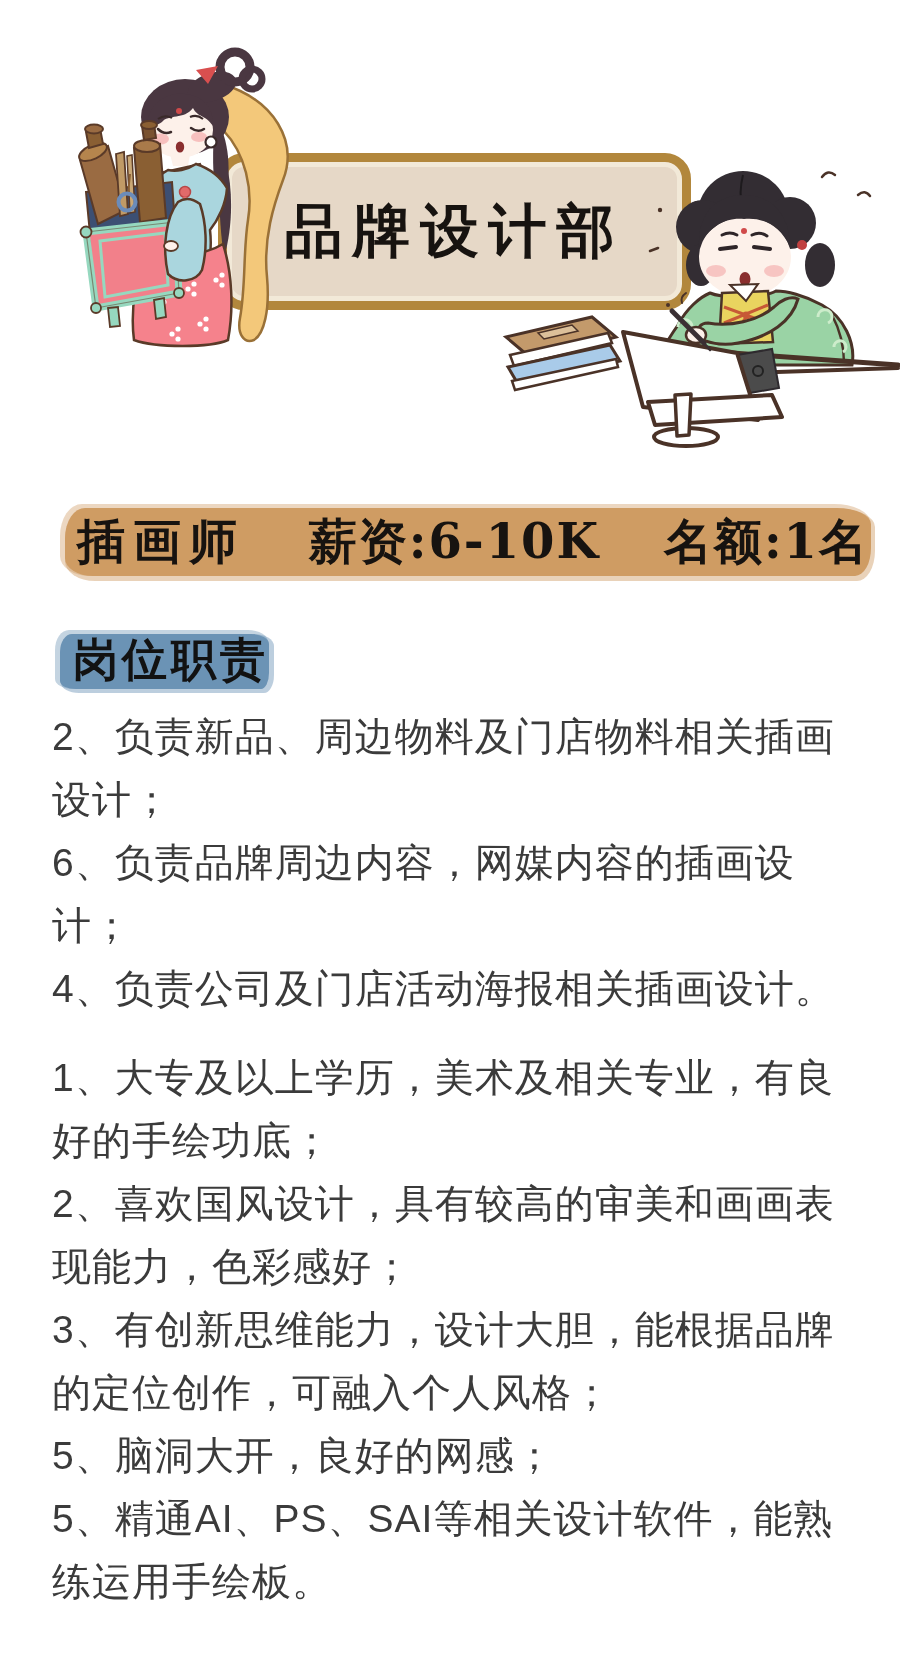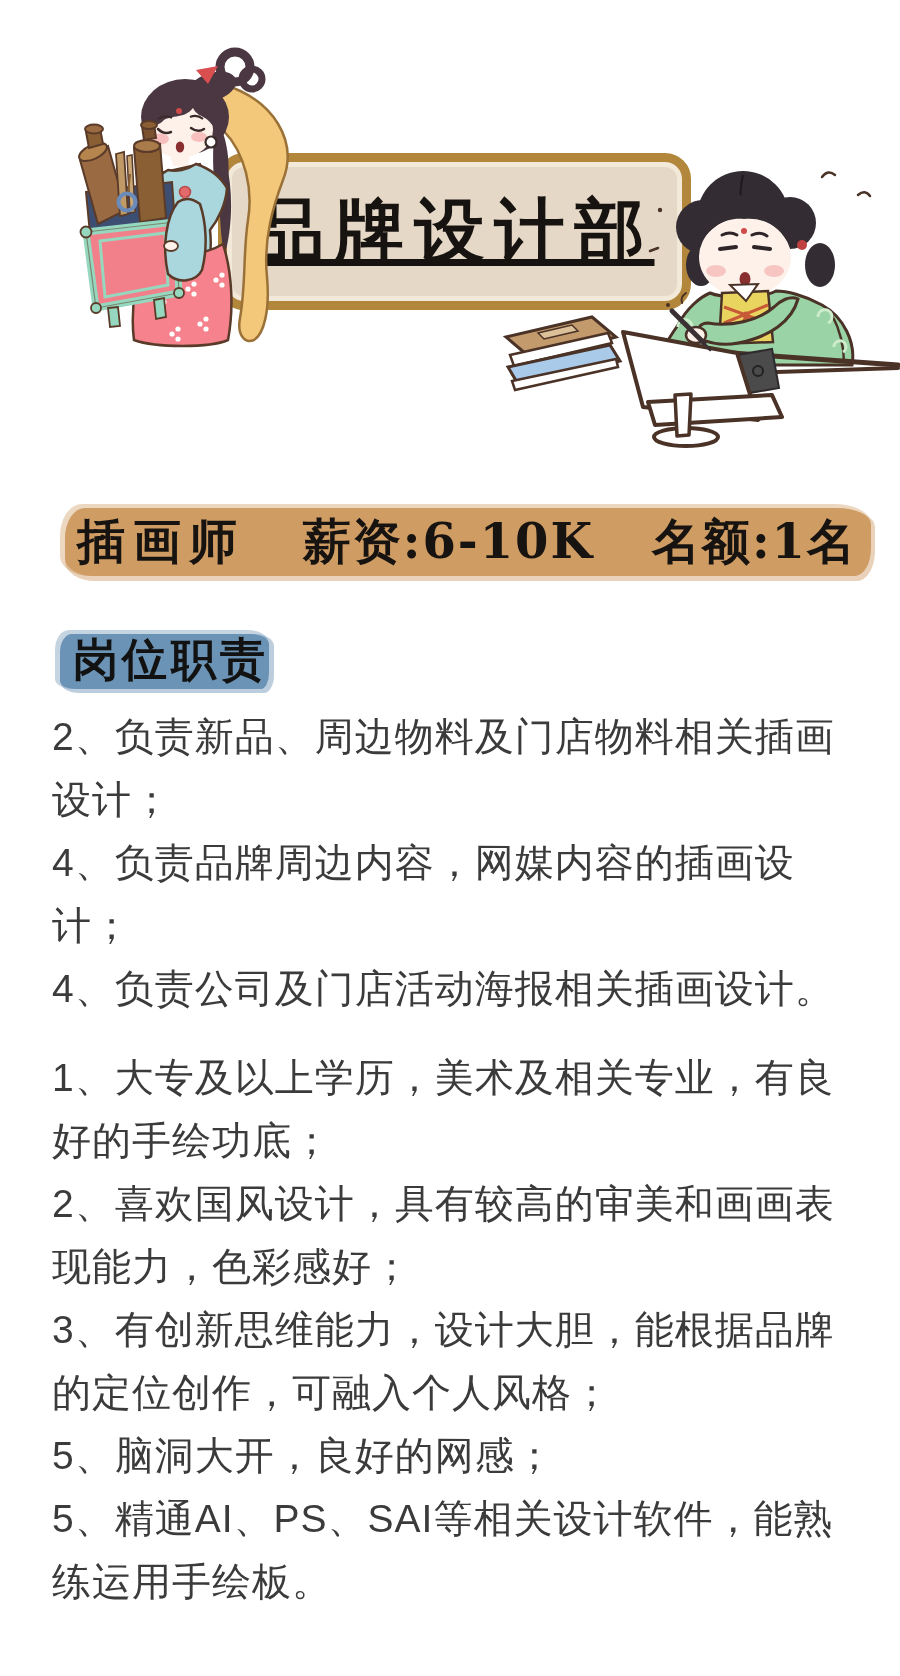--- a/index.html
+++ b/index.html
@@ -5,29 +5,29 @@
   html,body{margin:0;padding:0;background:#fff;}
   .page{position:relative;width:900px;height:1676px;background:#fff;overflow:hidden;
         font-family:"Liberation Sans",sans-serif;}
   
   .hero{position:relative;width:900px;height:470px;}
   .title-banner{position:absolute;left:218px;top:153px;width:455px;height:139px;
         background:var(--banner-fill,#e6d8c7);border:9px solid var(--banner-border,#b2873c);
         border-radius:26px;box-shadow:inset 0 0 0 5px #f2e9d8;
         display:flex;align-items:center;justify-content:center;z-index:1;}
   .title-banner h1{margin:0;font-family:"DejaVu Serif",serif;font-weight:700;
-        font-size:70px;letter-spacing:10px;color:#171310;white-space:nowrap;text-decoration:underline;}
+        font-size:58px;letter-spacing:10px;color:#171310;white-space:nowrap;}
   .girl-left{position:absolute;left:50px;top:42px;width:250px;height:315px;z-index:2;}
   .girl-right{position:absolute;left:500px;top:165px;width:400px;height:295px;z-index:2;}
   
   .position-bar{box-sizing:border-box;width:806px;height:68px;margin:38px 0 0 65px;
         background:var(--band-bg,#cf9c63);
         border-radius:20px 34px 16px 28px / 30px 16px 28px 18px;
         box-shadow:2px 3px 0 2px rgba(207,156,99,.45),-3px -2px 0 2px rgba(207,156,99,.4);
-        display:flex;align-items:center;justify-content:space-between;padding:0 14px 0 12px;
+        display:flex;align-items:center;justify-content:space-between;padding:0 2px 0 12px;
         font-family:"DejaVu Serif",serif;font-weight:700;font-size:48px;color:#171310;}
   .position-bar .role{letter-spacing:8px;}
   .position-bar .salary{letter-spacing:2px;}
   .position-bar .quota{letter-spacing:2px;text-align:center;}
   
   .sec-label{display:inline-block;margin:58px 0 0 60px;padding:3px 0 7px 13px;
         font-family:"DejaVu Serif",serif;font-weight:700;font-size:45px;line-height:45px;
         letter-spacing:4px;color:#121212;
         border-radius:12px 18px 8px 16px / 18px 10px 16px 8px;}
   .sec-label.blue{background:var(--duties-bg,#6b93b5);
@@ -234,21 +234,21 @@
   <div class="position-bar">
     <span class="role">插画师</span>
     <span class="salary">薪资:6-10K</span>
     <span class="quota">名额:1名</span>
   </div>
 
   
   <div class="sec-label blue">岗位职责</div>
   <div class="list">
     <p>2、负责新品、周边物料及门店物料相关插画设计；</p>
-    <p>4、负责品牌周边内容，网媒内容的插画设计；</p>
+    <p>6、负责品牌周边内容，网媒内容的插画设计；</p>
     <p>4、负责公司及门店活动海报相关插画设计。</p>
   </div>
 
   
   <div class="list req">
     <p>1、大专及以上学历，美术及相关专业，有良好的手绘功底；</p>
     <p>2、喜欢国风设计，具有较高的审美和画画表现能力，色彩感好；</p>
     <p>3、有创新思维能力，设计大胆，能根据品牌的定位创作，可融入个人风格；</p>
     <p>5、脑洞大开，良好的网感；</p>
     <p>5、精通AI、PS、SAI等相关设计软件，能熟练运用手绘板。</p>

